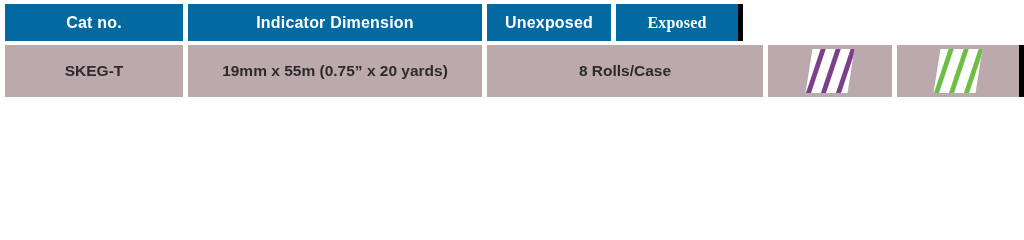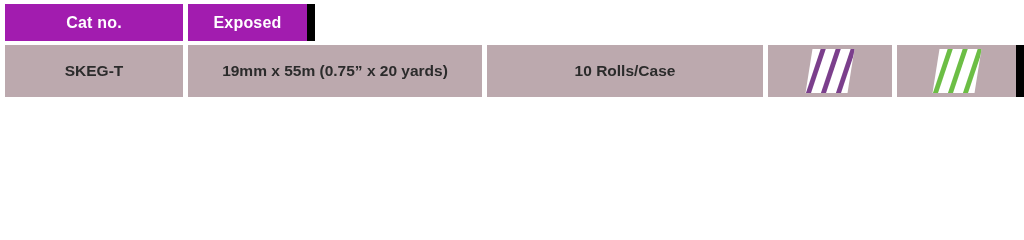--- a/index.html
+++ b/index.html
@@ -54,25 +54,26 @@
     display: flex;
     align-items: center;
     justify-content: center;
     border-right: 5px solid #ffffff;
     overflow: hidden;
   }
   .cell:first-child {
     border-left: 5px solid #ffffff;
   }
   .cell:last-child {
-    border-right: 8px solid #000000;
+    border-right: 5px solid #000000;
+    font-family: Liberation Serif, serif;
   }
 
   .header-row .cell {
-    background: #a21caf;
+    background: #0369a1;
     color: #ffffff;
     font-size: 16px;
     font-weight: bold;
     letter-spacing: 0.2px;
   }
 
   .data-row .cell {
     background: #BCA9AE;
     color: #2b2b2b;
     font-size: 15.5px;
@@ -111,34 +112,40 @@
 </style>
 </head>
 <body>
 
 <div class="spec-table">
 
   <div class="row header-row">
     <div class="cell col-cat">
       <span class="cell-label">Cat no.</span>
     </div>
+    <div class="cell col-dim">
+      <span class="cell-label">Indicator Dimension</span>
+    </div>
+    <div class="cell col-unexp">
+      <span class="cell-label">Unexposed</span>
+    </div>
     <div class="cell col-exp">
       <span class="cell-label">Exposed</span>
     </div>
   </div>
 
   <div class="row data-row">
     <div class="cell col-cat">
       <span class="cell-label">SKEG-T</span>
     </div>
     <div class="cell col-dim">
       <span class="cell-label">19mm x 55m (0.75” x 20 yards)</span>
     </div>
     <div class="cell col-pack">
-      <span class="cell-label">10 Rolls/Case</span>
+      <span class="cell-label">8 Rolls/Case</span>
     </div>
     <div class="cell col-unexp">
       <span class="swatch swatch-unexposed" style="background: rgb(255, 255, 255);">
         <span class="stripe s1" style="background: rgb(123, 63, 140);"></span>
         <span class="stripe s2" style="background: rgb(123, 63, 140);"></span>
         <span class="stripe s3" style="background: rgb(123, 63, 140);"></span>
       </span>
     </div>
     <div class="cell col-exp">
       <span class="swatch swatch-exposed" style="background: rgb(255, 255, 255);">

